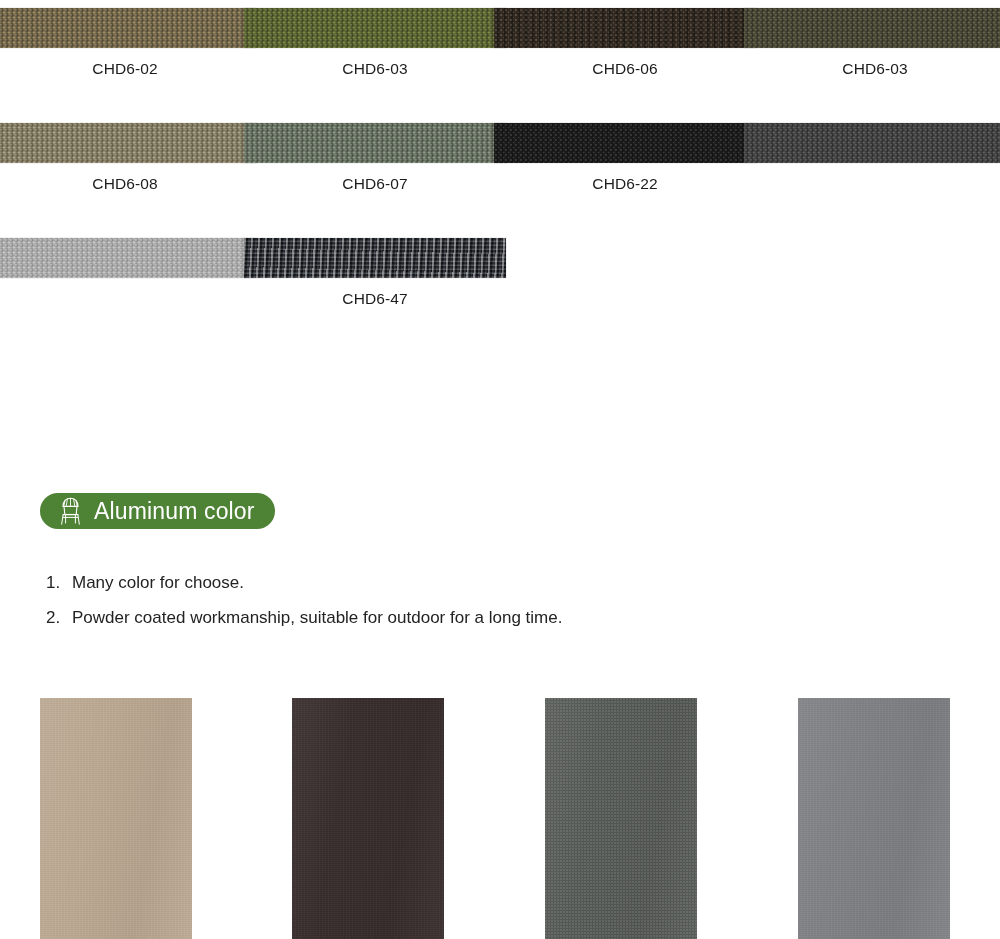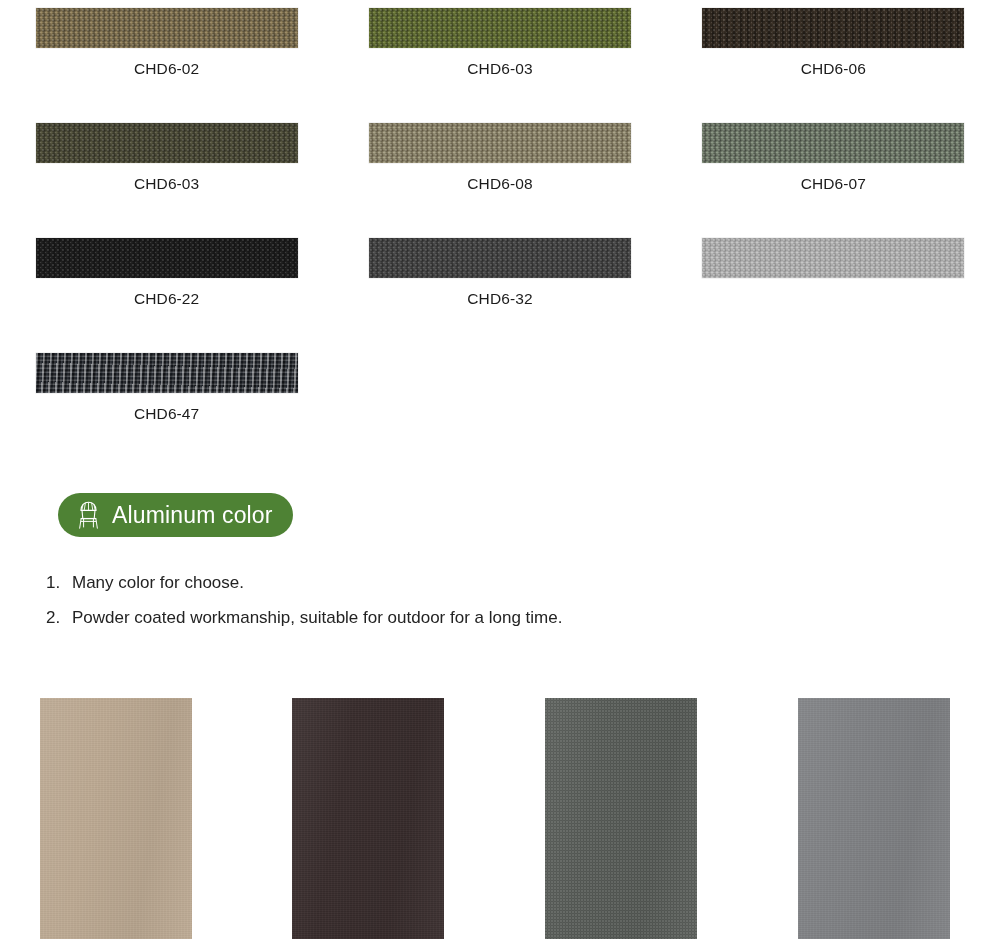--- a/index.html
+++ b/index.html
@@ -18,21 +18,21 @@
     -webkit-font-smoothing: antialiased;
   }
 
   
   .swatch-grid {
     position: absolute;
     top: 0;
     left: 0;
     width: 1000px;
     display: grid;
-    grid-template-columns: repeat(3, 1fr);
+    grid-template-columns: repeat(4, 1fr);
     row-gap: 0px;
     column-gap: 0px;
   }
   .swatch-cell {
     height: 115px;
     position: relative;
   }
   .swatch-band-wrap {
     position: absolute;
     top: 8px;
@@ -136,23 +136,23 @@
     text-align: center;
     font-size: 15.5px;
     letter-spacing: 0.1px;
     color: #1c1c1c;
     font-family: "Liberation Sans", sans-serif;
   }
 
   
   .badge {
     position: absolute;
-    left: 58px;
+    left: 40px;
     top: 493px;
-    height: 44px;
+    height: 36px;
     display: flex;
     align-items: center;
     gap: 10px;
     padding: 0 20px 0 17px;
     border-radius: 22px;
     background: #4e8234;
     box-sizing: border-box;
   }
   .badge-icon {
     width: 27px;
@@ -316,21 +316,20 @@
     <div class="swatch-label">CHD6-22</div>
   </div>
 
 
   <div class="swatch-cell">
     <div class="swatch-band-wrap">
       <div class="swatch-band" style="background-color: rgb(69, 69, 69);">
         <div class="weave"></div>
       </div>
     </div>
-    <div class="swatch-label">CHD6-32</div>
   </div>
 
 
   <div class="swatch-cell">
     <div class="swatch-band-wrap">
       <div class="swatch-band" style="background-color: rgb(181, 181, 181);">
         <div class="weave"></div>
       </div>
     </div>
   </div>

